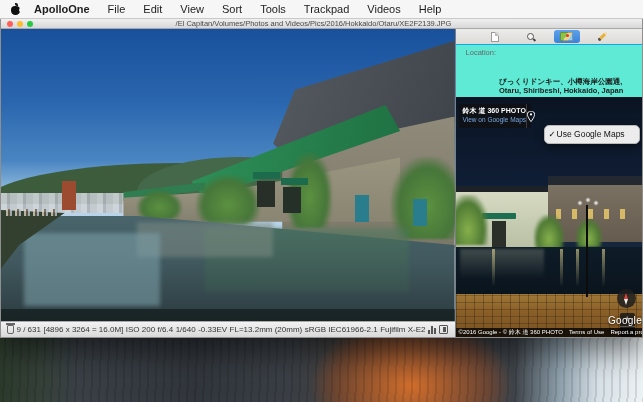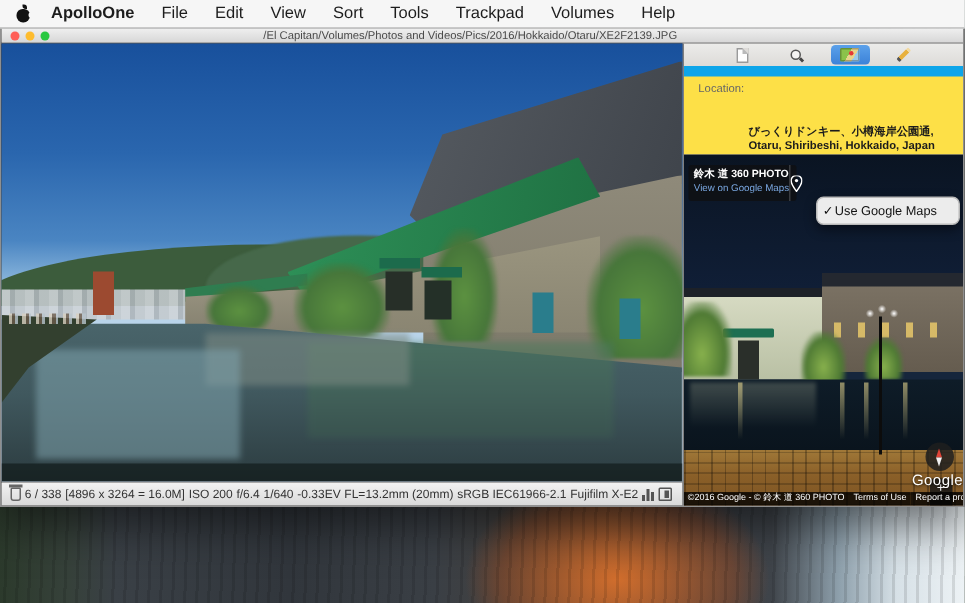--- a/index.html
+++ b/index.html
@@ -102,21 +102,21 @@
   .page-icon::before { content:""; position:absolute; right:-1px; top:-1px; border-style:solid; border-width:0 4px 4px 0; border-color:transparent #dddbd8 #b9b9b9 transparent; }
   .search-icon { width:10px; height:10px; position:relative; }
   .search-icon::before { content:""; position:absolute; left:1px; top:1px; width:5px; height:5px; border:1.5px solid #555; border-radius:50%; background:rgba(255,255,255,.6); }
   .search-icon::after { content:""; position:absolute; left:7px; top:7px; width:3px; height:1.5px; background:#444; transform:rotate(45deg); }
   .map-glyph { width:13px; height:9px; border-radius:1px; position:relative; overflow:hidden;
     background:linear-gradient(120deg, #8bc34a 0 45%, #e8d48a 45% 70%, #9ccbe8 70% 100%); box-shadow:0 0 0 1px rgba(0,0,0,.25) inset; }
   .map-glyph::after { content:""; position:absolute; left:6px; top:2px; width:3px; height:3px; border-radius:50%; background:#e53935; }
   .pencil-icon { width:11px; height:3px; background:linear-gradient(90deg,#555 0 2px, #e8b13d 2px 9px, #f2d9a0 9px); border-radius:1px; transform:rotate(-45deg); }
 
   .location-row { padding:3px 0 2px 10px; display:flex; font-size:7.5px; line-height:9px;
-    background:#fde047; border-top:7px solid #0ea5e9; }
+    background:#5eead4; border-top:1px solid #0ea5e9; }
   .loc-label { color:#666; margin-right:3px; flex-shrink:0; }
   .loc-value { color:#1c1c1c; font-weight:bold;margin-top:29px; }
 
   .tabs-row { height:19px; display:flex; align-items:center; justify-content:center; background:#e4e2e0; }
   .seg-control { display:flex; border:1px solid #9a9a9a; border-radius:3px; overflow:hidden; background:#fcfcfc; }
   .seg { font-size:8px; color:#222; padding:1px 9px; line-height:10px; border-right:1px solid #b5b5b5; }
   .seg:last-child { border-right:none; }
   .seg.active { background:linear-gradient(#6aa6e8,#3c82d8); color:#fff; }
 
   
@@ -186,21 +186,21 @@
       <span class="leaf"></span>
       <span class="bite"></span>
     </div>
   <span class="menu-item app">ApolloOne</span>
   <span class="menu-item">File</span>
   <span class="menu-item">Edit</span>
   <span class="menu-item">View</span>
   <span class="menu-item">Sort</span>
   <span class="menu-item">Tools</span>
   <span class="menu-item">Trackpad</span>
-  <span class="menu-item">Volumes</span>
+  <span class="menu-item">Videos</span>
   <span class="menu-item">Help</span>
 </div>
 
 <div class="window">
   <div class="title-bar">
     <div class="traffic">
       <span class="tl-red"></span>
       <span class="tl-yellow"></span>
       <span class="tl-green"></span>
     </div>
@@ -234,21 +234,21 @@
           <div class="layer refl stone"></div>
           <div class="layer refl sky"></div>
           <div class="layer bank-left"></div>
           <div class="layer people"></div>
           <div class="layer photo-bottom-shade"></div>
         </div>
       </div>
 
       <div class="status-bar">
         <span class="trash-icon"></span>
-        <span>6 / 338</span>
+        <span>9 / 631</span>
         <span>[4896 x 3264 = 16.0M]</span>
         <span>ISO 200</span>
         <span>f/6.4</span>
         <span>1/640</span>
         <span>-0.33EV</span>
         <span>FL=13.2mm (20mm)</span>
         <span>sRGB IEC61966-2.1</span>
         <span>Fujifilm X-E2</span>
         <span class="bars-icon">
             <i></i>

